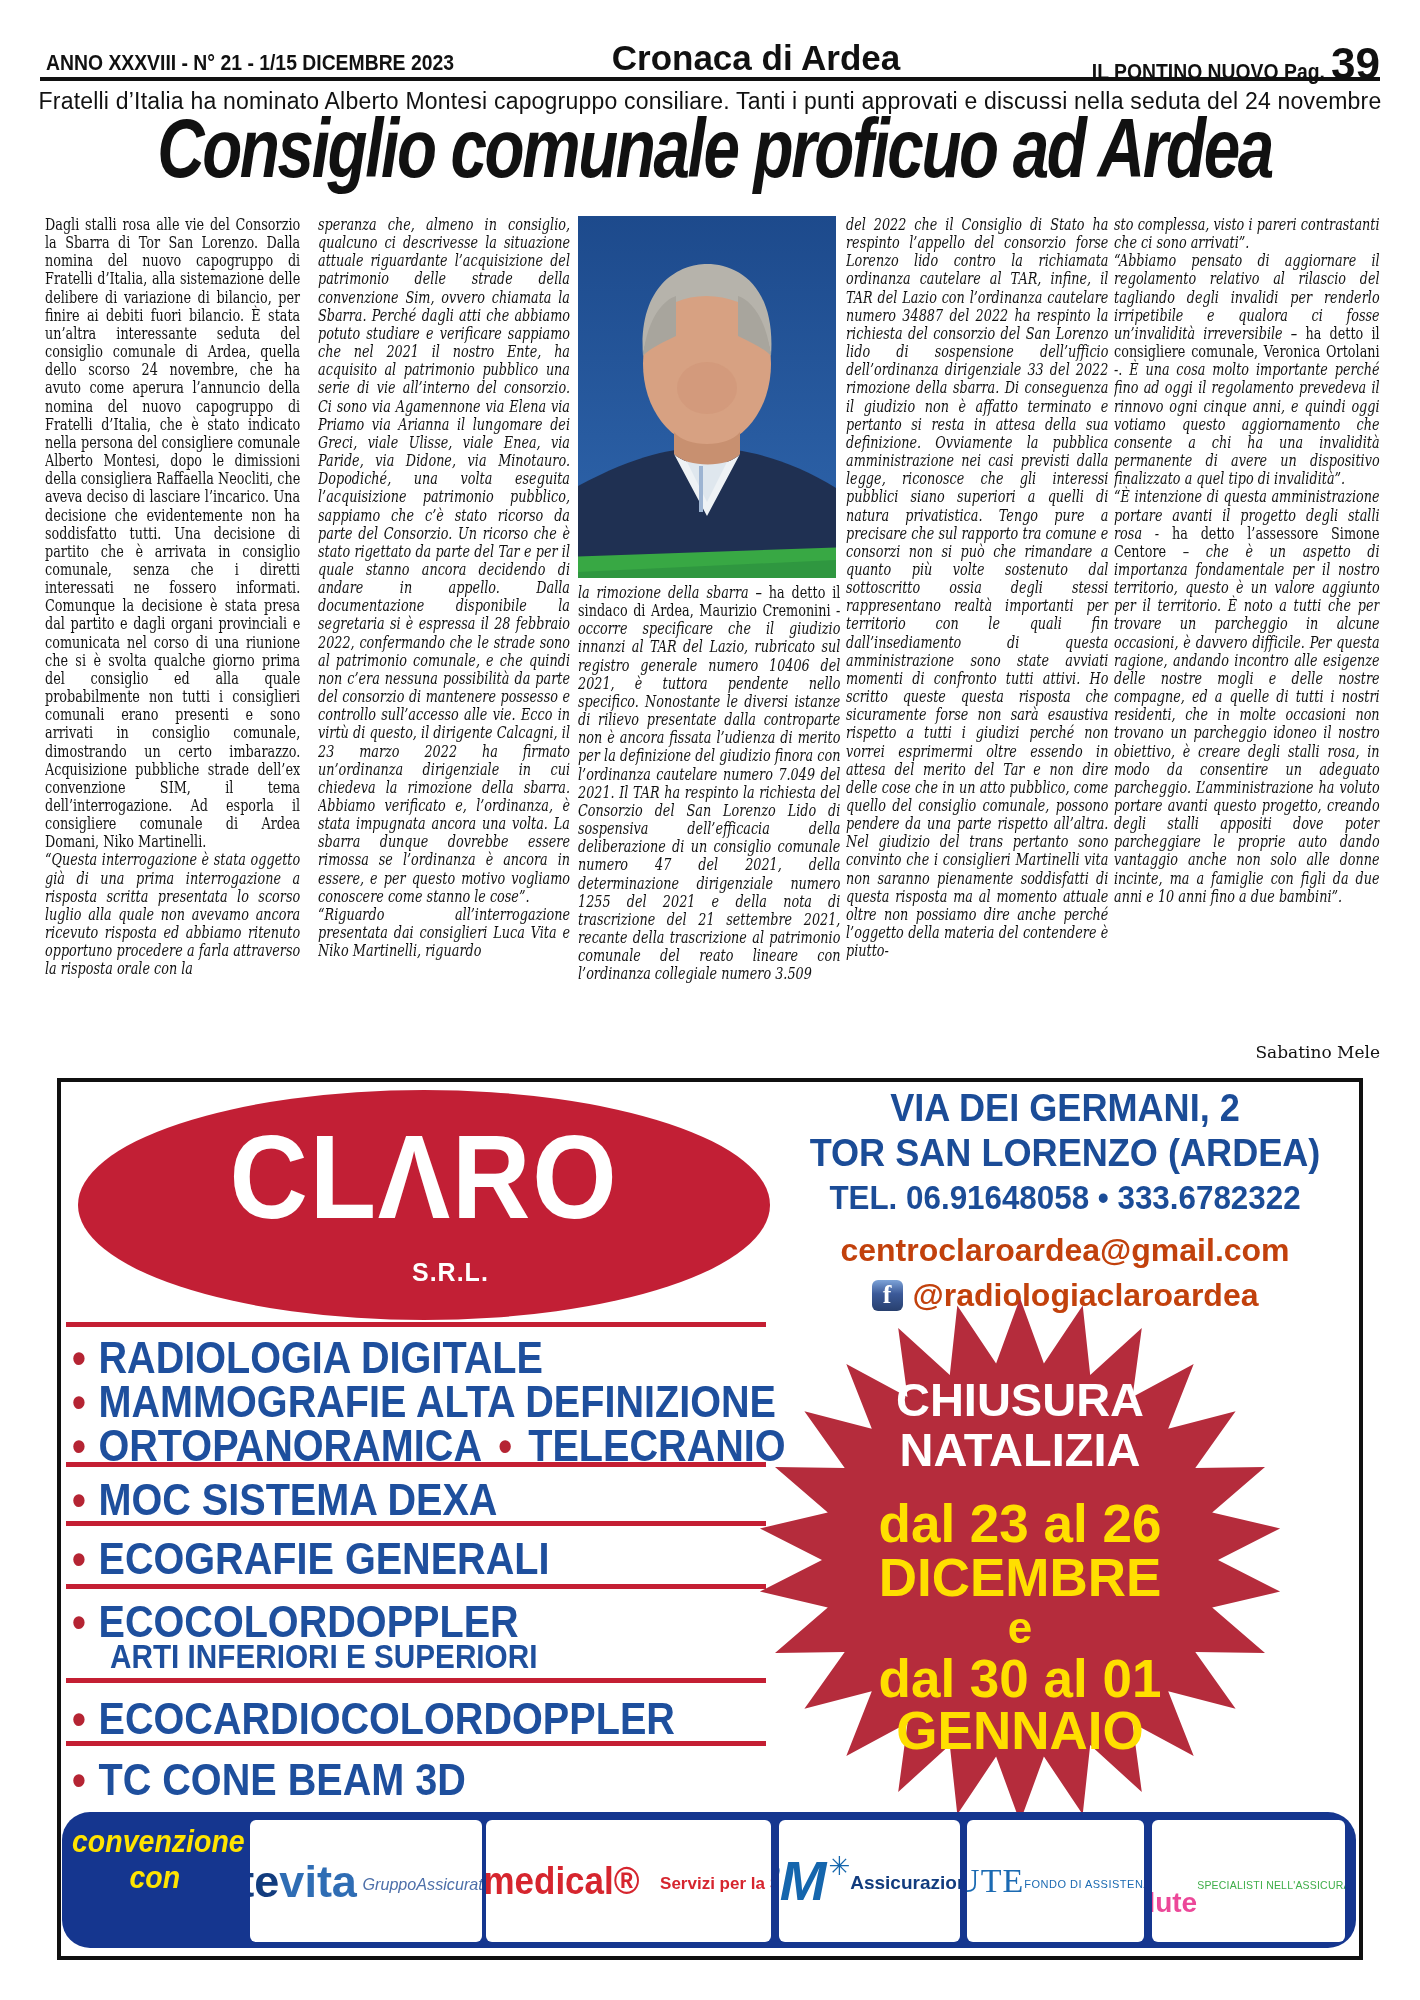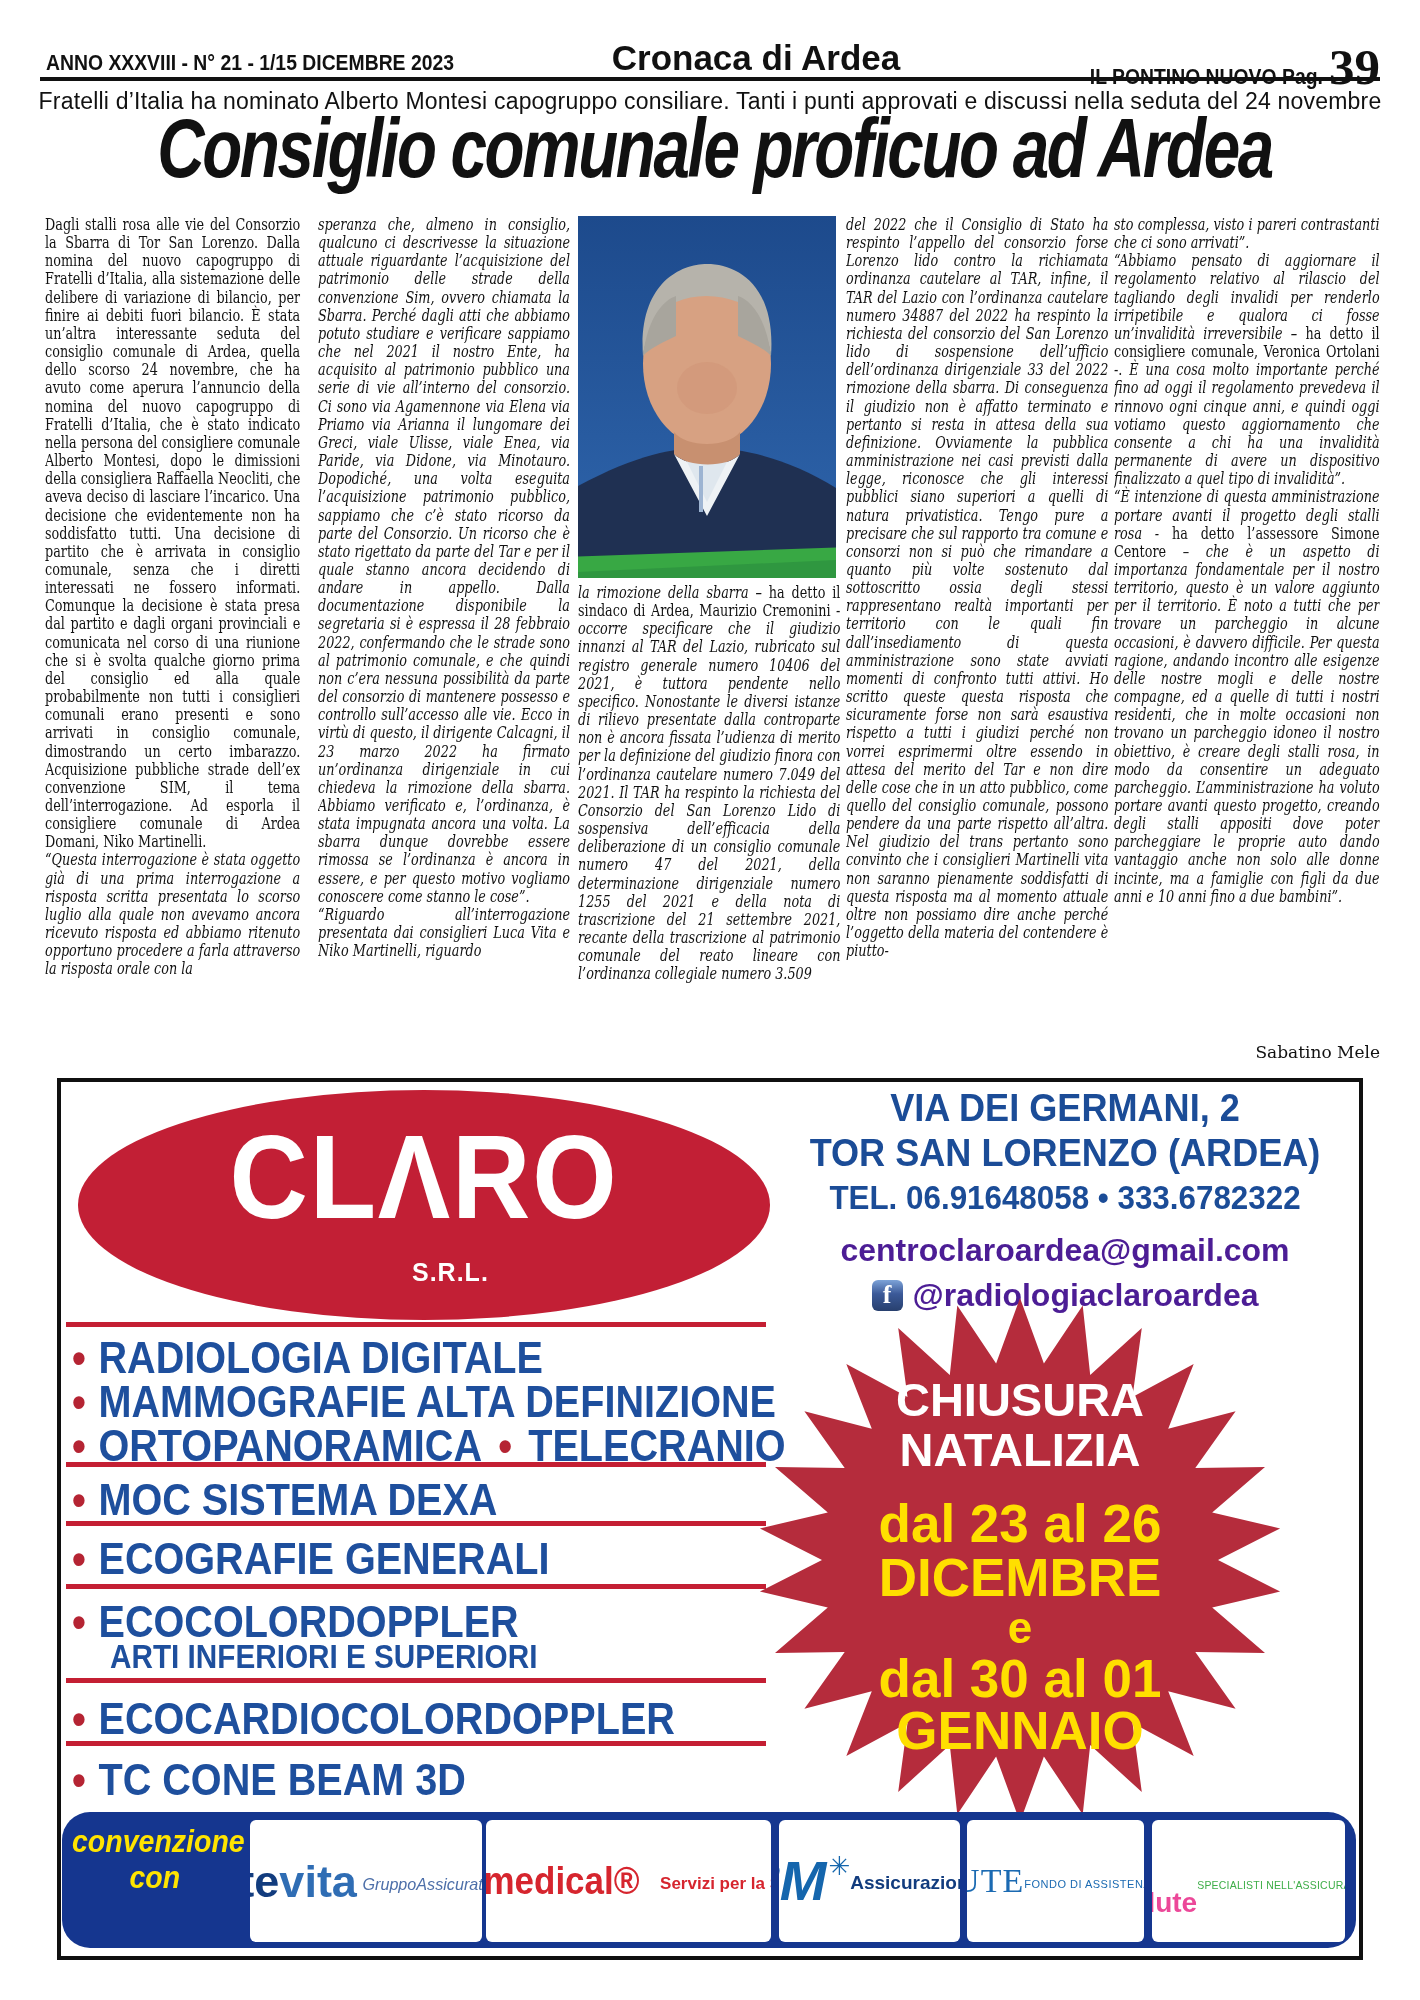--- a/index.html
+++ b/index.html
@@ -5,21 +5,21 @@
   html,body{margin:0;padding:0;background:#888;}
   .page{position:relative;width:1420px;height:2000px;background:#fff;overflow:hidden;
         font-family:"Liberation Sans",sans-serif;color:#111;}
   .abs{position:absolute;}
 
   
   .mh-left{left:46px;top:50px;font-size:22px;font-weight:700;transform:scaleX(.88);transform-origin:0 0;white-space:nowrap;}
   .mh-center{left:0;top:38px;width:100%;text-align:center;font-size:35px;font-weight:700;padding-left:46px;}
   .mh-right{right:40px;top:42px;display:flex;align-items:baseline;gap:6px;}
   .mh-right .lbl{font-size:22px;font-weight:700;transform:scaleX(.88);transform-origin:100% 100%;white-space:nowrap;}
-  .mh-right .pg{font-size:51px;font-weight:700;line-height:1;font-family:Liberation Serif, serif;}
+  .mh-right .pg{font-size:44px;font-weight:700;line-height:1;}
   .mh-rule{left:40px;top:77px;width:1340px;height:4px;background:#111;}
   .kicker{left:0;top:88px;width:100%;text-align:center;font-size:23px;letter-spacing:.2px;}
   .headline{left:0;top:100px;width:100%;text-align:center;white-space:nowrap;}
   .headline span{display:inline-block;font-size:84px;font-weight:700;font-style:italic;
                  letter-spacing:-3px;transform:scaleX(.78);transform-origin:50% 0;}
 
   
   .col{position:absolute;top:216px;height:851px;overflow:hidden;
        font-family:"DejaVu Serif","Liberation Serif",serif;font-size:16px;line-height:18.15px;
        text-align:justify;transform:scaleX(.8);transform-origin:0 0;color:#121212;}
@@ -39,21 +39,21 @@
   
   .ad-frame{left:57px;top:1078px;width:1298px;height:874px;border:4px solid #101010;}
   .claro-oval{left:78px;top:1090px;width:692px;height:230px;background:#c21f35;border-radius:50%;}
   .claro-word{left:78px;top:1118px;width:692px;text-align:center;color:#fff;
               font-size:118px;font-weight:700;letter-spacing:2px;line-height:1;
               transform:scaleX(.92);transform-origin:50% 0;}
   .claro-srl{left:412px;top:1258px;color:#fff;font-weight:700;font-size:25px;letter-spacing:1px;}
   .contact{left:770px;top:1086px;width:590px;text-align:center;color:#1b4c97;font-weight:700;}
   .contact .l1{font-size:38px;line-height:45px;transform:scaleX(.95);transform-origin:50% 50%;white-space:nowrap;}
   .contact .l3{font-size:33px;line-height:44px;transform:scaleX(.95);white-space:nowrap;}
-  .contact .red{color:#4c1d95;}
+  .contact .red{color:#c2410c;}
   .contact .l4{font-size:32px;line-height:41px;white-space:nowrap;}
   .social-row{display:flex;align-items:center;justify-content:center;gap:10px;}
   .fb{width:31px;height:31px;border-radius:6px;background:linear-gradient(#7da3d8,#3b5998 45%,#28406e);
       color:#fff;font-family:"Liberation Serif",serif;font-weight:700;font-size:26px;line-height:30px;text-align:center;}
   .ad-rule{left:66px;top:1322px;width:700px;height:5px;background:#c41f33;}
   .svc{position:absolute;left:72px;white-space:nowrap;font-weight:700;color:#1e4f9d;
        font-size:44px;line-height:1;transform:scaleX(.9);transform-origin:0 0;}
   .svc .dot{color:#b52433;margin-right:14px;}
   .svc .mid{color:#b52433;margin:0 18px;}
   .svc-sub{position:absolute;left:110px;white-space:nowrap;font-weight:700;color:#1e4f9d;

